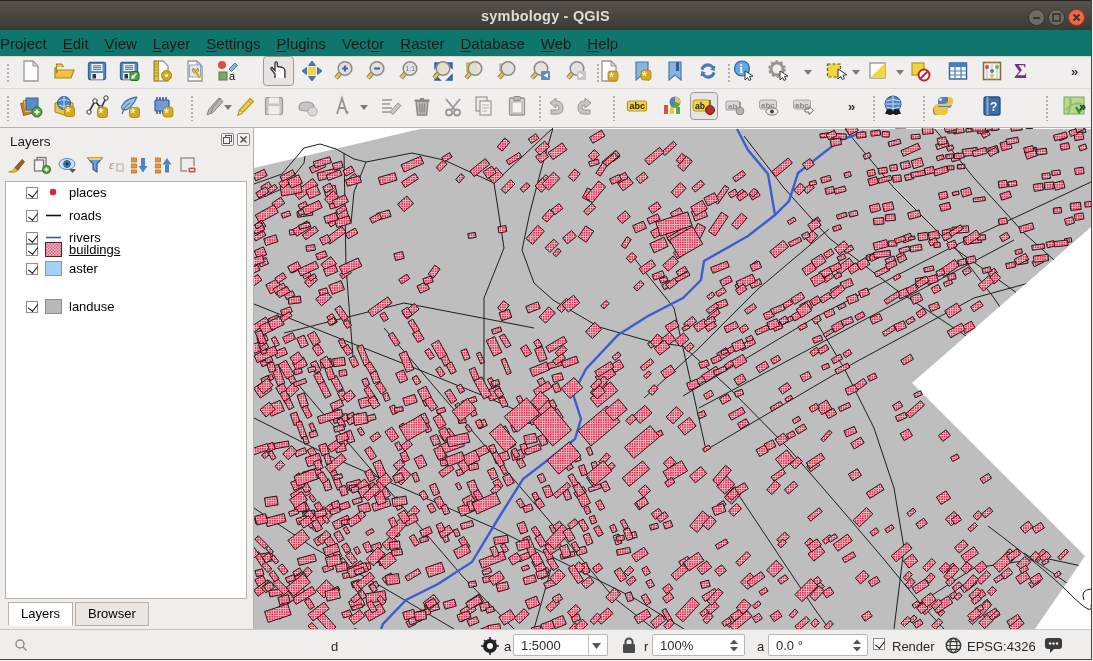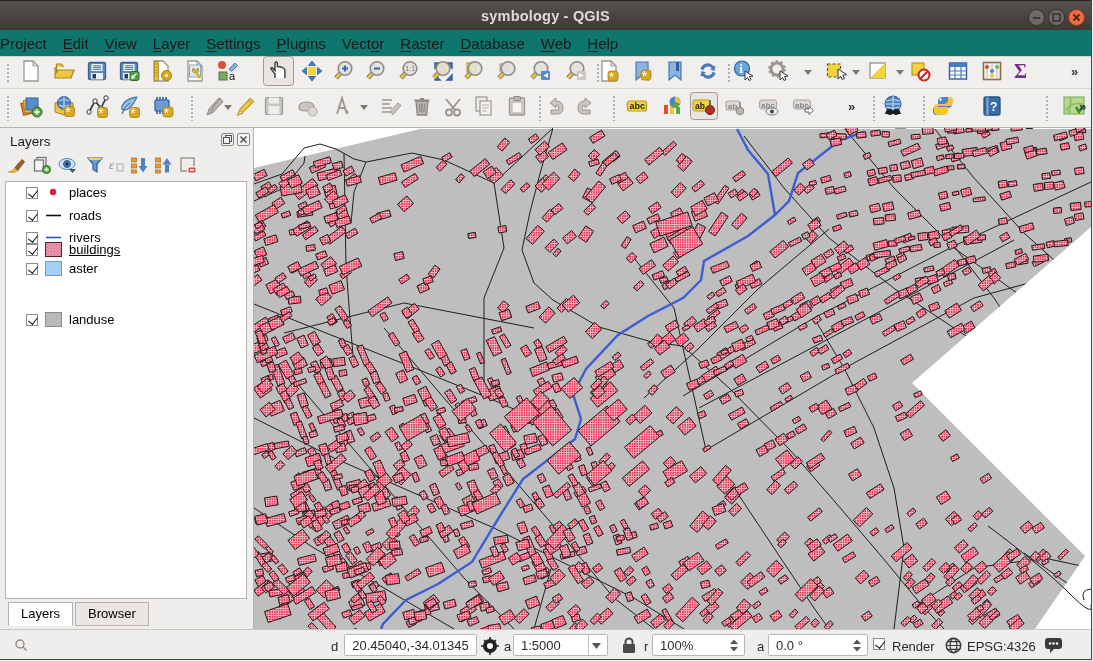--- a/index.html
+++ b/index.html
@@ -490,21 +490,21 @@
             </svg></span>
           <span style=" text-decoration:underline;">buildings</span>
         </div>
         <div class="lrow" style="top:77px">
           <span class="cb"></span>
           <span class="sym"><svg width="17" height="15">
               <rect x="0.5" y="0.5" width="16" height="14" fill="#a4d1f5" stroke="#6d9dc4"></rect>
             </svg></span>
           <span style="">aster</span>
         </div>
-        <div class="lrow" style="top:128px">
+        <div class="lrow" style="top:115px">
           <span class="cb"></span>
           <span class="sym"><svg width="17" height="15">
               <rect x="0.5" y="0.5" width="16" height="14" fill="#b9b9b9" stroke="#8b8b8b"></rect>
             </svg></span>
           <span style="">landuse</span>
         </div>
       </div>
       <div class="tabs">
         <span class="tab" style="background:#fff;border-bottom:1px solid #fff;z-index:2">Layers</span>
         <span class="tab" style="background:#e9e6e3;margin-left:2px">Browser</span>
@@ -1762,21 +1762,20 @@
           <polygon points="332.1,347.1 349.3,332.7 357.9,342.9 340.7,357.3"></polygon>
         </g>
 </svg></div>
   </div>
 <div class="statusbar">
     <svg style="position:absolute;left:14px;top:8px" width="14" height="14">
       <circle cx="6" cy="6" r="4" fill="none" stroke="#8f8c86" stroke-width="1.4"></circle>
       <path d="M9 9 l3.5 3.5" stroke="#8f8c86" stroke-width="1.4"></path>
     </svg>
     <span style="position:absolute;left:331px;top:9px">d</span>
-    <div class="sbx" style="left:344px;width:133px;text-align:center;padding-top:3px">20.45040,-34.01345</div>
     <svg style="position:absolute;left:480px;top:6px" width="20" height="20" viewBox="0 0 20 20">
       <circle cx="10" cy="10" r="7" fill="#222"></circle>
       <circle cx="10" cy="10" r="3" fill="#fff"></circle>
       <path d="M10 1 v4 M10 15 v4 M1 10 h4 M15 10 h4 M4 4 l2.5 2.5 M16 4 l-2.5 2.5" stroke="#222" stroke-width="1.6"></path>
     </svg>
     <span style="position:absolute;left:504px;top:9px">a</span>
     <div class="sbx" style="left:513px;width:95px;padding:3px 0 0 7px">1:5000<span style="position:absolute;right:0;top:0;bottom:0;width:19px;border-left:1px solid #c5c1bc"></span><svg style="position:absolute;right:5px;top:8px" width="10" height="7">
         <path d="M0 0 h9 l-4.5 6 z" fill="#555"></path>
       </svg></div>
     <svg style="position:absolute;left:621px;top:6px" width="16" height="18">

